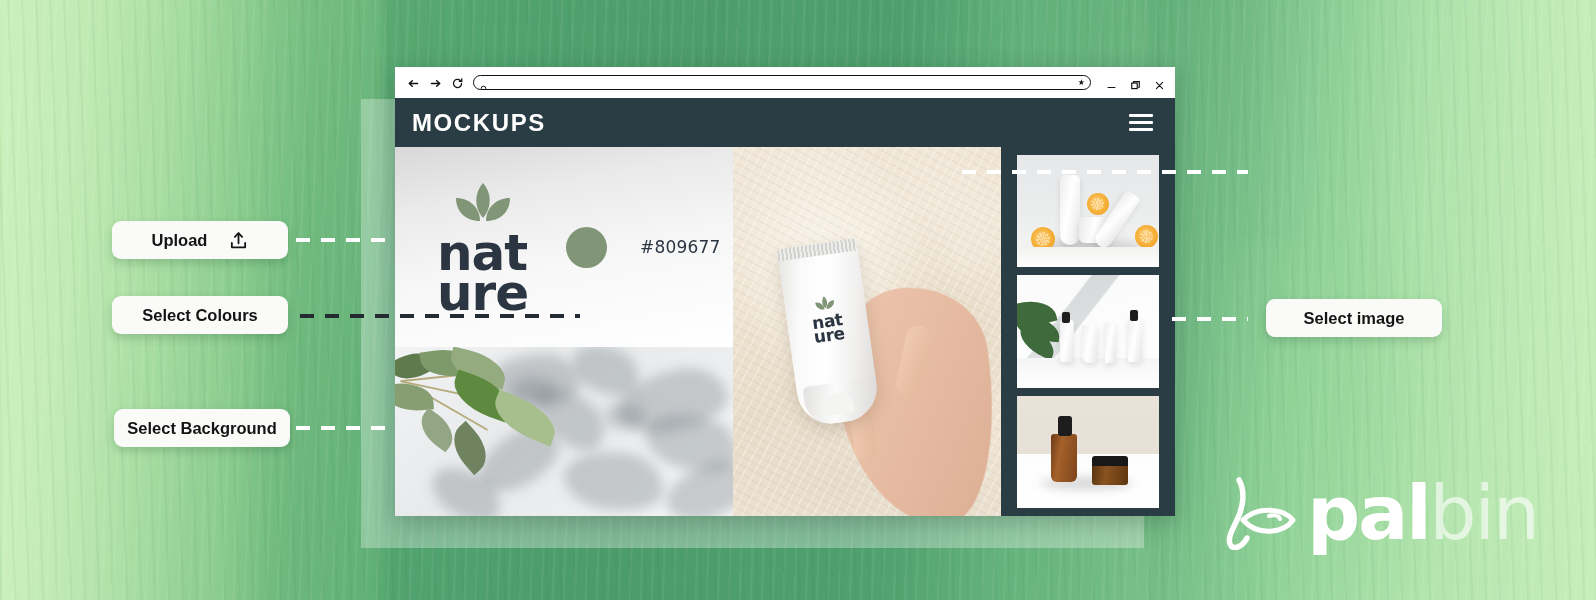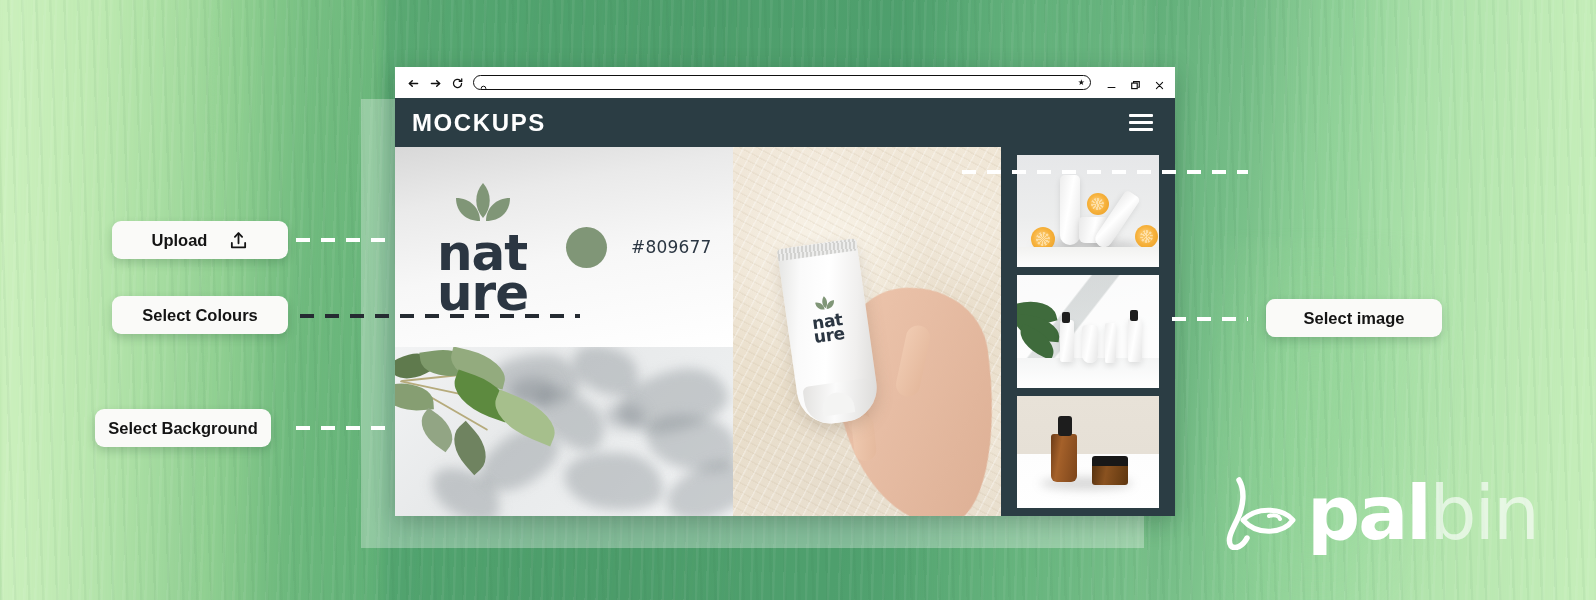--- a/index.html
+++ b/index.html
@@ -151,21 +151,21 @@
   .brand-panel {
     height: 200px; position: relative;
     background: linear-gradient(170deg, #d8d8d8 0%, #eaeaea 25%, #f7f7f7 55%, #ffffff 100%);
     display: flex; align-items: center;
   }
   .logo-wrap {
     width: 165px; display: flex; flex-direction: column;
     align-items: center; justify-content: center; padding-left: 10px;
   }
   .swatch-list { display: flex; flex-direction: column; gap: 14px; padding-left: 6px; }
-  .swatch-row { display: flex; align-items: center; gap: 24px; }
+  .swatch-row { display: flex; align-items: center; gap: 33px; }
   .swatch {
     width: 41px; height: 41px; border-radius: 50%;
   }
   .swatch.ring { border: 1px solid #cfcfcf; }
   .swatch-hex {
     font-size: 17px; color: #2b3642; font-family: "DejaVu Sans", sans-serif;
     letter-spacing: .2px;
   }
 
   
@@ -567,21 +567,21 @@
           <path d="M6.2 6.1L10 2.3l3.8 3.8"></path>
           <path d="M3 12.6v4.6h14v-4.6"></path>
       </svg>
     </span>
   </div>
 
   <div class="callout" style="left:112px;top:296px;width:176px;height:38px;">
     <span>Select Colours</span>
   </div>
 
-  <div class="callout" style="left:95px;top:409px;width:176px;height:38px;">
+  <div class="callout" style="left:114px;top:409px;width:176px;height:38px;">
     <span>Select Background</span>
   </div>
 
 
   <div class="callout" style="left:1266px;top:299px;width:176px;height:38px;">
     <span>Select image</span>
   </div>
 
   <div class="palbin">
     <span class="palbin-fish">

